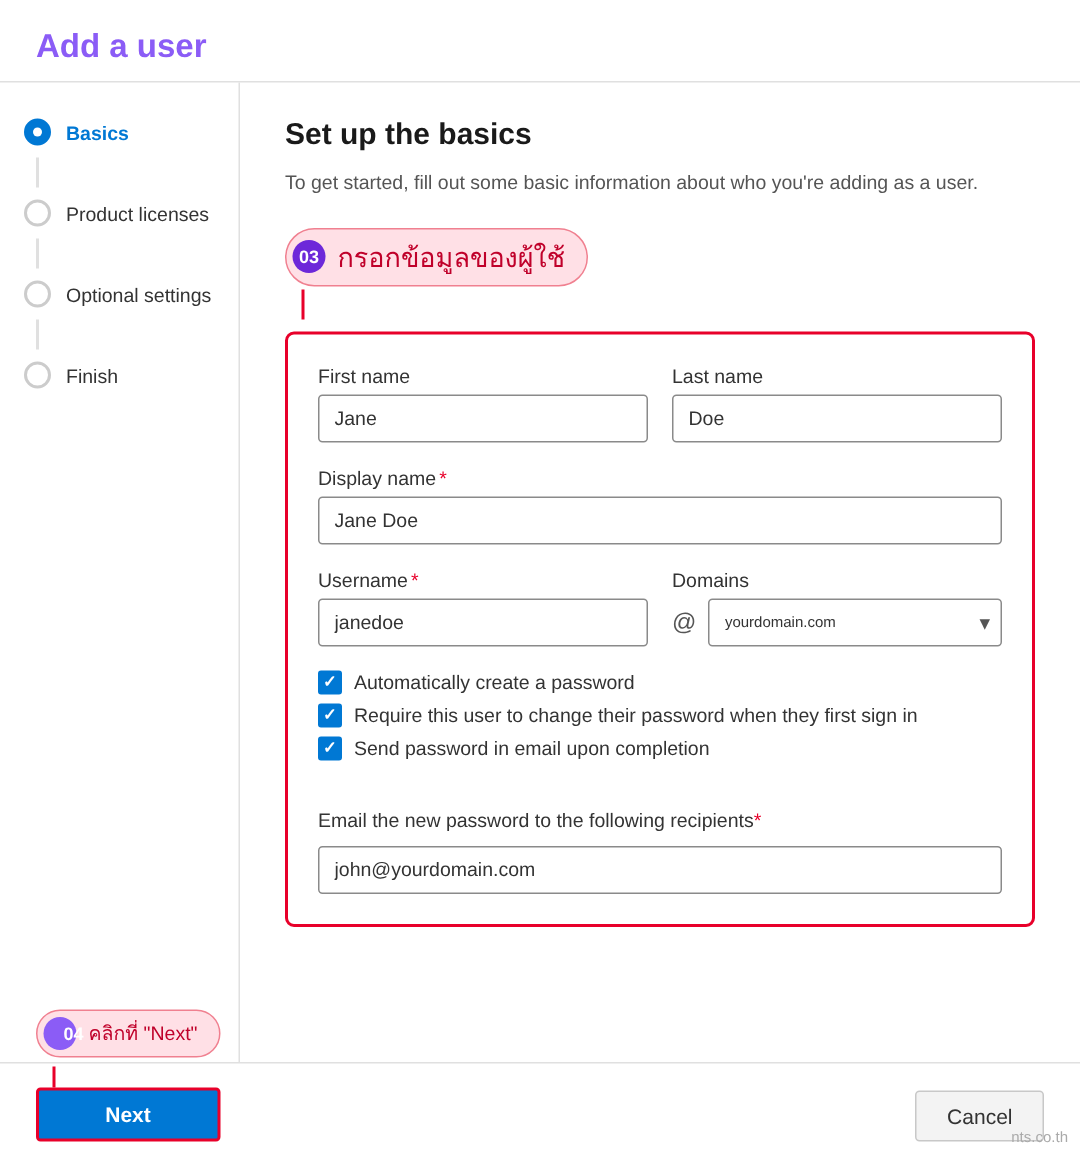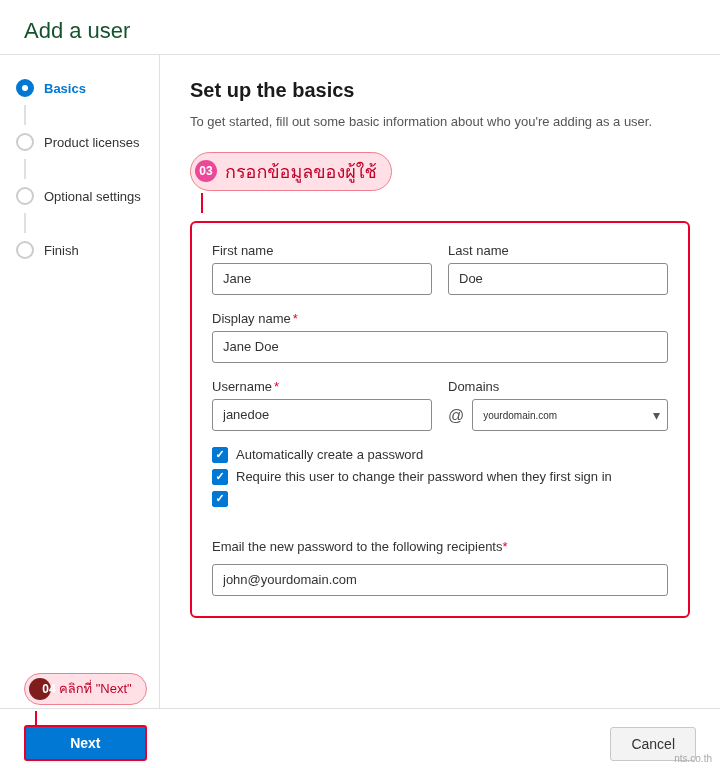--- a/index.html
+++ b/index.html
@@ -13,22 +13,22 @@
       overflow: hidden;
     }
 
     .page-header {
       padding: 18px 24px 10px 24px;
       border-bottom: 1px solid #e0e0e0;
     }
 
     .page-header h1 {
       font-size: 22px;
-      font-weight: 400;
-      color: #14532d;
+      font-weight: 700;
+      color: #8b5cf6;
     }
 
     .main-layout {
       display: flex;
       height: calc(768px - 60px);
     }
 
     
     .sidebar {
       width: 160px;
@@ -124,21 +124,21 @@
       border: 1px solid #f08090;
       border-radius: 20px;
       padding: 4px 14px 4px 4px;
       font-size: 13px;
       color: #c0002a;
       position: relative;
       margin-bottom: 2px;
     }
 
     .annotation-bubble .num {
-      background: #ec4899;
+      background: #6d28d9;
       color: #fff;
       border-radius: 50%;
       width: 22px;
       height: 22px;
       display: flex;
       align-items: center;
       justify-content: center;
       font-size: 12px;
       font-weight: 700;
       flex-shrink: 0;
@@ -309,21 +309,21 @@
       border: 1px solid #f08090;
       border-radius: 20px;
       padding: 4px 14px 4px 4px;
       font-size: 13px;
       color: #c0002a;
       margin-bottom: 6px;
       position: relative;
     }
 
     .bottom-annotation-bubble .num {
-      background: #7f1d1d;
+      background: #8b5cf6;
       color: #fff;
       border-radius: 50%;
       width: 22px;
       height: 22px;
       display: flex;
       align-items: center;
       justify-content: center;
       font-size: 12px;
       font-weight: 700;
       flex-shrink: 0;
@@ -488,20 +488,21 @@
         <div class="checkbox-item">
           <div class="checkbox-box"></div>
           <span>Automatically create a password</span>
         </div>
         <div class="checkbox-item">
           <div class="checkbox-box"></div>
           <span>Require this user to change their password when they first sign in</span>
         </div>
         <div class="checkbox-item">
           <div class="checkbox-box"></div>
+          <span>Send password in email upon completion</span>
         </div>
       </div>
 
       <div class="email-recipients-group">
         <div class="email-recipients-label">
           <span>Email the new password to the following recipients</span><span class="required">*</span>
         </div>
         <input class="form-input" type="text" style="width: 100%; margin-top: 5px;" value="john@yourdomain.com">
       </div>
 

